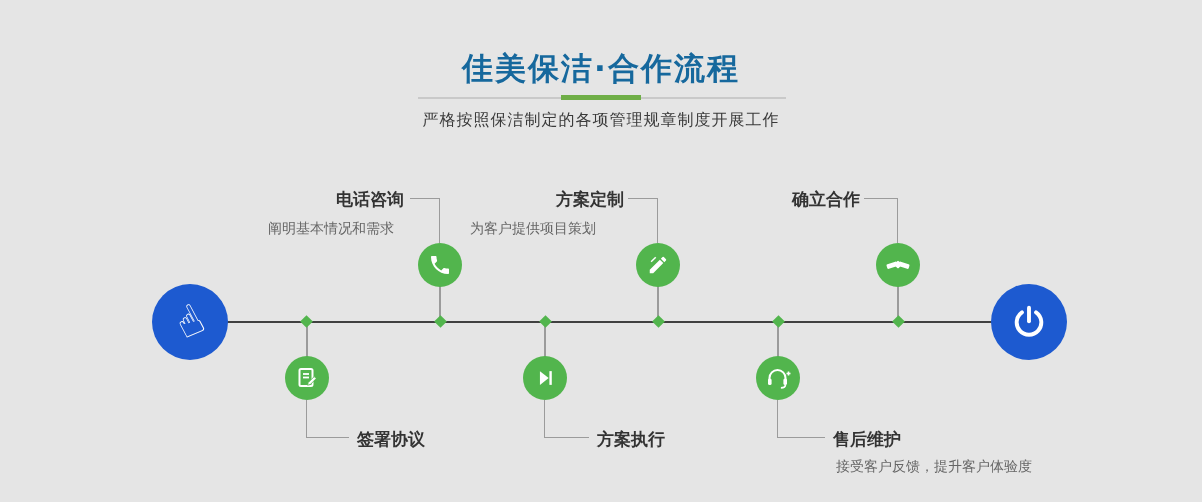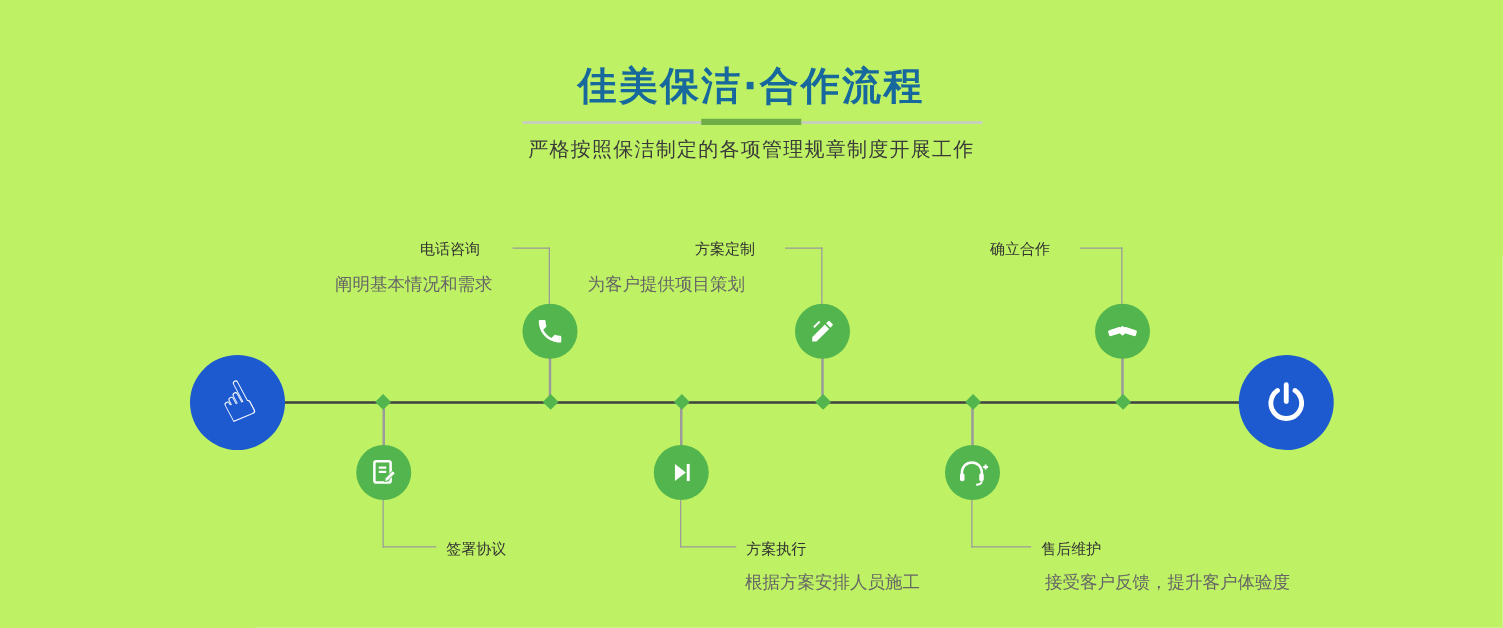--- a/index.html
+++ b/index.html
@@ -1,17 +1,17 @@
 <!DOCTYPE html>
 <html><head>
 <meta charset="utf-8">
 <style>
   * { margin:0; padding:0; box-sizing:border-box; }
   body { background:#ffffff; font-family:"DejaVu Sans","Liberation Sans",sans-serif; }
-  .canvas { position:relative; width:1202px; height:502px; background:#bef264; overflow:hidden; }
+  .canvas { position:relative; width:1202px; height:502px; background:#e5e5e5; overflow:hidden; }
 
   .page-title {
     position:absolute; top:48px; left:0; width:100%;
     text-align:center; font-size:31px; font-weight:bold;
     color:#16689d; letter-spacing:2px;
   }
   .underline { position:absolute; top:97px; left:418px; width:368px; height:2px; background:#c9c9c9; }
   .underline-green { position:absolute; top:95px; left:561px; width:80px; height:5px; background:#6fae47; }
   .subtitle {
     position:absolute; top:110px; left:0; width:100%;
@@ -33,21 +33,21 @@
     display:flex; align-items:center; justify-content:center;
   }
   .diamond {
     position:absolute; width:9px; height:9px; background:#52b54d;
     transform:rotate(45deg); z-index:2;
   }
   .vconn { position:absolute; width:2px; background:#9b9b9b; }
   .l-conn-top { position:absolute; border-top:1px solid #9b9b9b; border-right:1px solid #9b9b9b; }
   .l-conn-bottom { position:absolute; border-left:1px solid #9b9b9b; border-bottom:1px solid #9b9b9b; }
 
-  .step-title { position:absolute; font-size:12px; font-weight:normal; color:#333333; line-height:20px; white-space:nowrap; }
+  .step-title { position:absolute; font-size:17px; font-weight:bold; color:#333333; line-height:20px; white-space:nowrap; }
   .step-desc  { position:absolute; font-size:14px; color:#666666; line-height:18px; white-space:nowrap; }
 </style>
 </head>
 <body>
 
 <div class="canvas">
 
   <h1 class="page-title">佳美保洁·合作流程</h1>
   <div class="underline"></div>
   <div class="underline-green"></div>
@@ -138,18 +138,17 @@
   <div class="step-desc" style="left:268px;top:219px;">阐明基本情况和需求</div>
 
   <div class="step-title" style="left:556px;top:189px;text-align:center;">方案定制</div>
   <div class="step-desc" style="left:470px;top:219px;">为客户提供项目策划</div>
 
   <div class="step-title" style="left:792px;top:189px;">确立合作</div>
 
   <div class="step-title" style="left:357px;top:429px;">签署协议</div>
 
   <div class="step-title" style="left:597px;top:429px;text-align:center;">方案执行</div>
-  <div class="step-desc" style="left:596px;top:457px;">根据方案安排人员施工</div>
 
   <div class="step-title" style="left:833px;top:429px;">售后维护</div>
   <div class="step-desc" style="left:836px;top:457px;">接受客户反馈，提升客户体验度</div>
 
 </div>
 
 </body></html>

